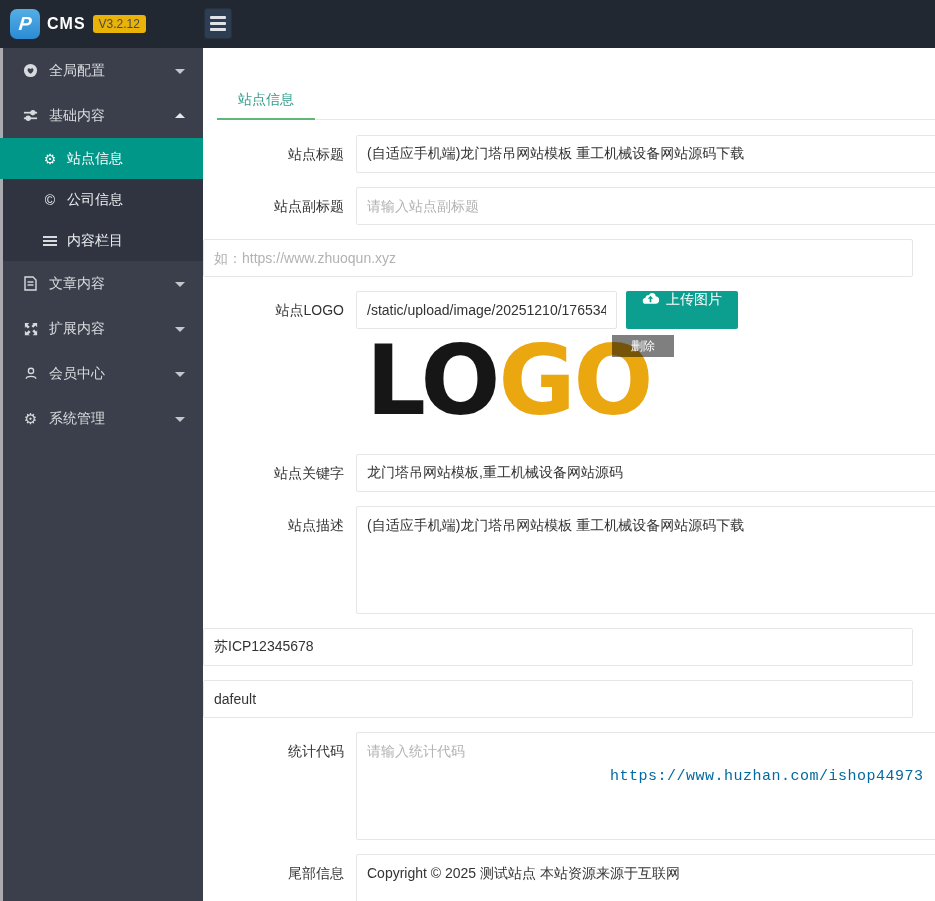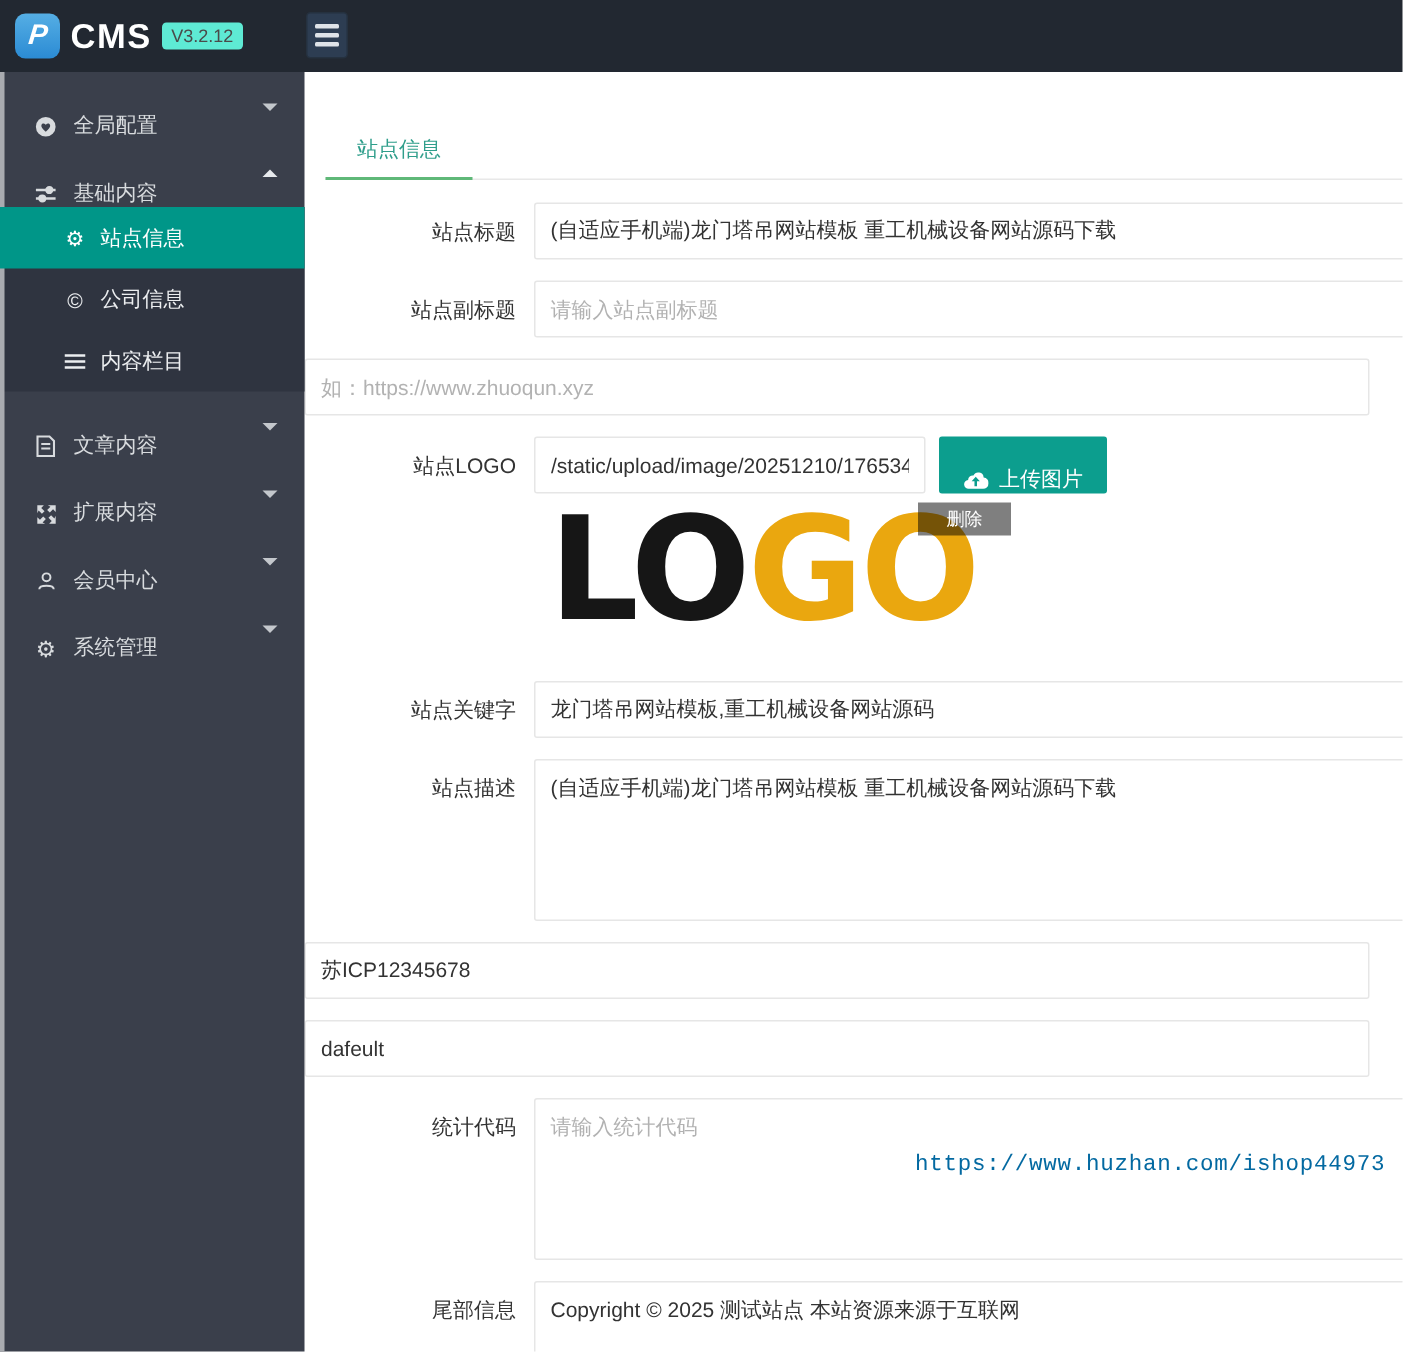--- a/index.html
+++ b/index.html
@@ -9,37 +9,37 @@
   
   .topbar { position: absolute; left: 0; top: 0; width: 935px; height: 48px;
     background: #222831; z-index: 20; }
   .brand { position: absolute; left: 10px; top: 0; height: 48px; display: flex;
     align-items: center; }
   .brand-logo { width: 30px; height: 30px; border-radius: 7px;
     background: linear-gradient(180deg, #55aee4 0%, #2b8bd4 100%);
     display: flex; align-items: center; justify-content: center; }
   .brand-logo span { color: #fff; font-weight: bold; font-size: 19px;
     font-style: italic; transform: skewX(-6deg); }
-  .brand-name { color: #ffffff; font-size: 23px; font-weight: bold;
+  .brand-name { color: #ffffff; font-size: 16px; font-weight: bold;
     letter-spacing: 1px; margin-left: 7px; }
-  .brand-version { background: #5eead4; color: #4a4a4a; font-size: 12px;
+  .brand-version { background: #eab308; color: #4a4a4a; font-size: 12px;
     border-radius: 3px; padding: 2px 6px; margin-left: 7px; }
   .hamburger { position: absolute; left: 204px; top: 8px; width: 28px; height: 31px;
     background: #2d3d52; border: 1px solid #25313f; border-radius: 3px;
     display: flex; flex-direction: column; justify-content: center;
     align-items: center; gap: 3px; cursor: pointer; }
   .hamburger i { display: block; width: 16px; height: 3px; background: #dfe3e8;
     border-radius: 1px; }
 
   
   .sidebar { position: absolute; left: 0; top: 48px; bottom: 0; width: 203px;
     background: #3a3f4b; z-index: 10; }
   .sidebar-scroll { position: absolute; left: 0; top: 0; bottom: 0; width: 3px;
     background: #a9abb0; }
-  .nav-item { position: relative; height: 45px; display: flex; align-items: flex-end;
+  .nav-item { position: relative; height: 45px; display: flex; align-items: center;
     padding-left: 22px; color: #d8dbde; font-size: 14px; cursor: pointer; }
   .nav-item .nico { width: 17px; height: 17px; margin-right: 10px; display: flex;
     align-items: center; justify-content: center; font-size: 15px; }
   .nav-item svg { display: block; }
   .chev { position: absolute; right: 18px; top: 50%; margin-top: -2px; width: 0;
     height: 0; border-left: 5px solid transparent; border-right: 5px solid transparent;
     border-top: 5px solid #c3c7cc; }
   .chev.up { border-top: none; border-bottom: 5px solid #e6e9ec; margin-top: -3px; }
   .submenu { background: #2f3440; }
   .sub-item { position: relative; height: 41px; display: flex; align-items: center;
@@ -70,21 +70,21 @@
     font-family: "Liberation Sans", sans-serif; outline: none; background: #fff; }
   .tinput::placeholder, .tarea::placeholder { color: #b2b2b2; opacity: 1; }
   .tarea { display: block; width: 710px; height: 108px; border: 1px solid #e6e6e6;
     border-radius: 2px; padding: 8px 10px; font-size: 14px; color: #333;
     font-family: "Liberation Sans", sans-serif; outline: none; resize: none;
     line-height: 20px; background: #fff; }
   .logo-line { display: flex; align-items: center; }
   .tinput.logo { width: 261px; }
   .upload-btn { height: 38px; margin-left: 9px; padding: 0 16px; border: none;
     border-radius: 2px; background: #0c9e8e; color: #fff; font-size: 14px;
-    display: inline-flex; align-items: flex-end; gap: 7px; cursor: pointer;
+    display: inline-flex; align-items: flex-start; gap: 7px; cursor: pointer;
     font-family: "Liberation Sans", sans-serif; white-space: nowrap; }
   .logo-preview { position: relative; margin: 10px 0 0 10px; width: 294px;
     height: 87px; }
   .logo-word { font-size: 94px; line-height: 84px; font-weight: 900;
     letter-spacing: -2px; font-family: "DejaVu Sans", "Liberation Sans", sans-serif;
     transform: scaleY(1.02); white-space: nowrap; }
   .logo-word .lt-black { color: #161616; }
   .logo-word .lt-gold { color: #EAA70F; }
   .del-badge { position: absolute; top: -4px; right: -14px; background: rgba(0,0,0,0.5);
     color: #fff; font-size: 12px; line-height: 1; padding: 5px 19px; cursor: pointer; }

